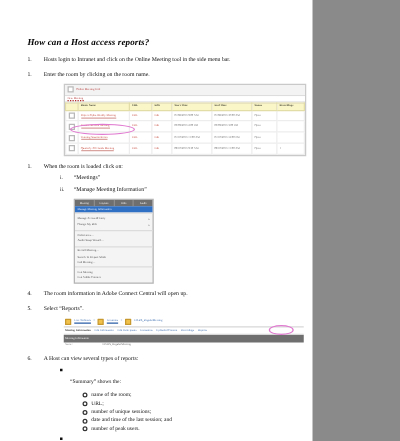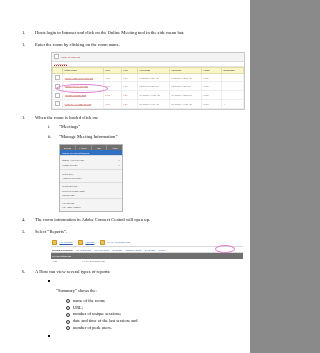--- a/index.html
+++ b/index.html
@@ -119,20 +119,21 @@
     width:2px;height:2px;border:0.6px solid #333;border-radius:50%;
   }
   .sm{font-size:4.4px;line-height:5.6px;color:#111;}
 </style>
 </head>
 <body>
 
 <div class="page">
   <div class="doc">
 
+    <div class="title">How can a Host access reports?</div>
 
     <ol class="steps">
 
       <li>
         <span class="num">1.</span>
         <span class="txt">Hosts login to Intranet and click on the Online Meeting tool in the side menu bar.</span>
       </li>
 
       <li>
         <span class="num">1.</span>

